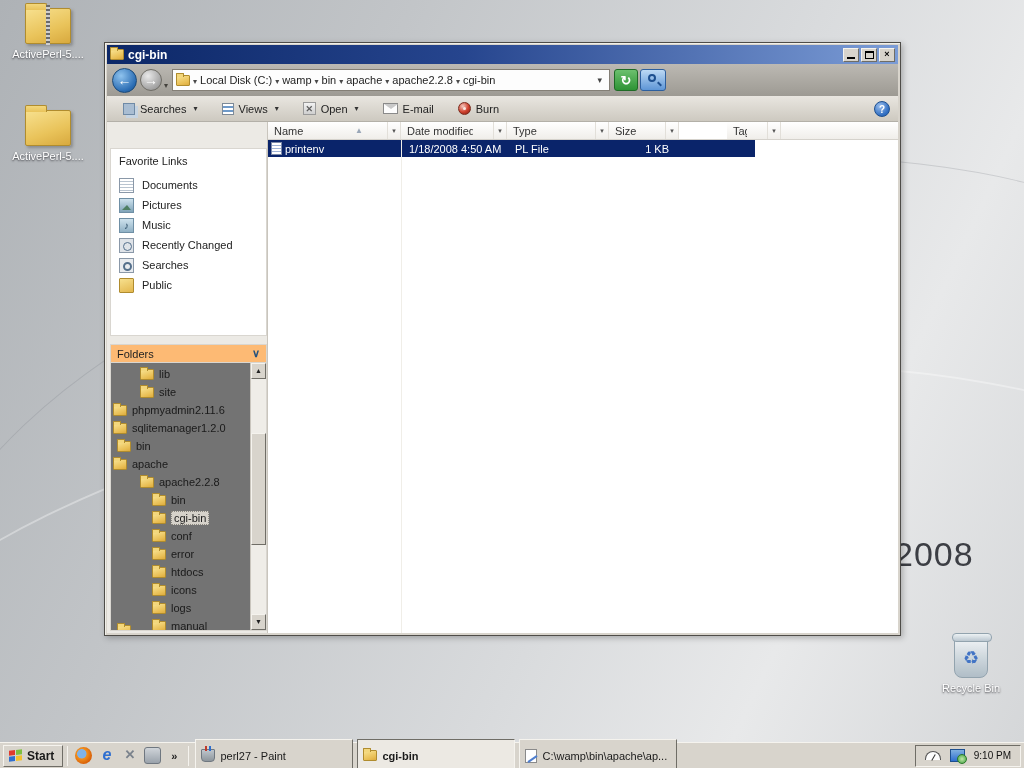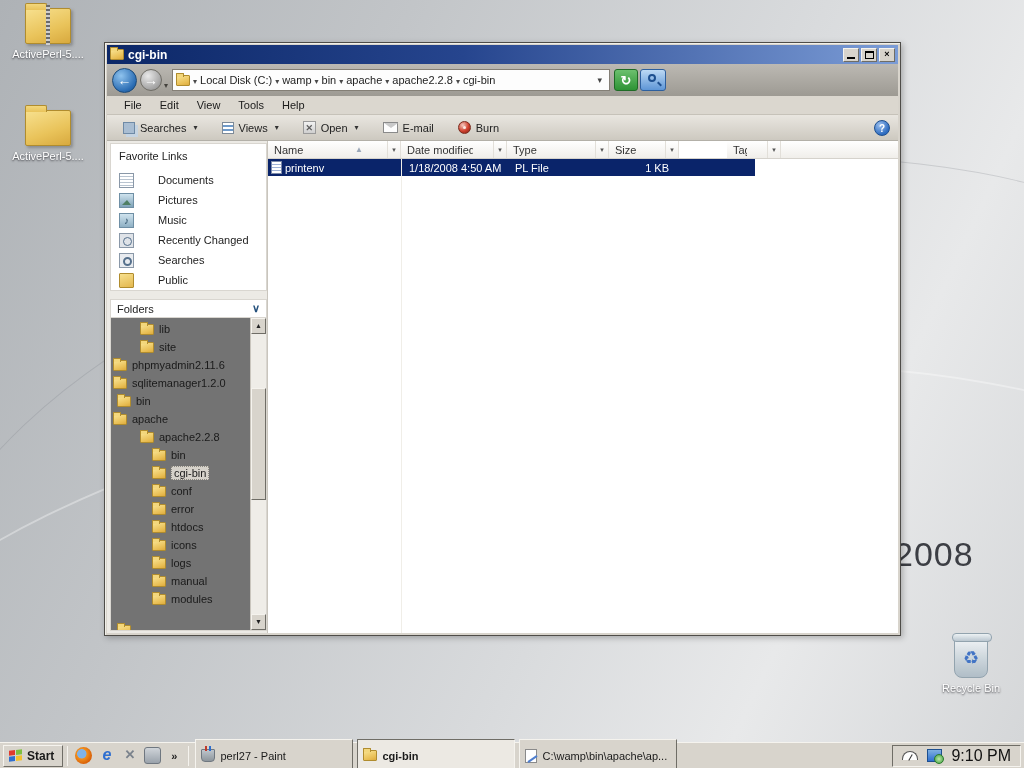--- a/index.html
+++ b/index.html
@@ -82,36 +82,36 @@
   .ic-email { width:15px; height:11px; background:#fdfdfd; border:1px solid #8a8a8a; position:relative; }
   .ic-email::before { content:""; position:absolute; left:0; top:0; border:6px solid transparent; border-top:5px solid #c9c9c9; border-left-width:7px; border-right-width:7px; }
   .ic-burn { width:13px; height:13px; border-radius:50%; background:radial-gradient(circle at 35% 30%,#f3c9bf,#cf3f2c 55%,#7c2218); border:1px solid #7a2a1c; position:relative; }
   .ic-burn::after { content:""; position:absolute; left:4px; top:4px; width:3px; height:3px; border-radius:50%; background:#fbe9e4; }
   .helpbtn { margin-left:auto; width:16px; height:16px; border-radius:50%; background:radial-gradient(circle at 35% 30%,#9cc0ee,#2e6cc0 70%);
              border:1px solid #1d4f8f; color:#fff; font-size:10px; font-weight:bold; text-align:center; line-height:15px; cursor:pointer; }
 
   
   .content { flex:1; display:flex; background:#eceae5; overflow:hidden; }
   .sidebar { width:160px; display:flex; flex-direction:column; padding:2px 0 2px 3px; }
-  .favpanel { background:#fff; border:1px solid #d9d6d0; height:148px; padding:6px 0 12px 8px; }
+  .favpanel { background:#fff; border:1px solid #d9d6d0; height:188px; padding:6px 0 12px 8px;margin-top:24px; }
   .favtitle { color:#222; margin-bottom:8px; }
-  .favitem { display:flex; align-items:center; gap:24px; height:20px; cursor:pointer; color:#222; }
+  .favitem { display:flex; align-items:center; gap:8px; height:20px; cursor:pointer; color:#222; }
   .fi { width:15px; height:15px; flex:0 0 15px; }
   .fi-doc { background:#fff; border:1px solid #8a98a8; box-shadow:inset 0 -9px 0 -2px transparent;
             background-image:repeating-linear-gradient(#fff 0 2px,#b9c4d0 2px 3px); }
   .fi-pic { background:linear-gradient(#cfe3ee,#7fa3b8); border:1px solid #6f8fa5; position:relative; }
   .fi-pic::after { content:""; position:absolute; left:2px; bottom:2px; border:4px solid transparent; border-bottom:5px solid #4f7f63; border-left-width:5px; }
   .fi-mus { background:linear-gradient(#cfe3ee,#8fb0c4); border:1px solid #6f8fa5; color:#2a4c66; font-size:10px; text-align:center; line-height:13px; }
   .fi-rec { background:#dfe3e8; border:1px solid #8a98a8; position:relative; }
   .fi-rec::after { content:""; position:absolute; left:3px; top:3px; width:7px; height:7px; border:1px solid #55708c; border-radius:50%; }
   .fi-sea { background:#e8ebef; border:1px solid #8a98a8; position:relative; }
   .fi-sea::after { content:""; position:absolute; left:3px; top:3px; width:5px; height:5px; border:2px solid #55708c; border-radius:50%; }
   .fi-pub { background:linear-gradient(160deg,#f7e08e,#e3b74e); border:1px solid #b08c2e; border-radius:1px; }
   .sbgap { height:8px; }
-  .foldersbar { background:#ffffff; border:1px solid #d9d6d0; height:19px; display:flex; align-items:center; padding:0 6px; cursor:pointer; }
+  .foldersbar { background:#fdba74; border:1px solid #d9d6d0; height:19px; display:flex; align-items:center; padding:0 6px; cursor:pointer; }
   .foldersbar .fl { flex:1; color:#222; }
   .foldersbar .chev { color:#26527d; font-weight:bold; font-size:11px; }
   .treepanel { background:#737373; border:1px solid #d9d6d0; border-top:none; flex:1; position:relative; overflow:hidden; }
   .treescroll { position:absolute; right:0; top:0; bottom:0; width:16px; background:#efede8; border-left:1px solid #c9c5bd; }
   .sbtn { position:absolute; left:0; width:15px; height:16px; background:#d8d4cc; border:1px solid; border-color:#f5f3ee #6f6d66 #6f6d66 #f5f3ee;
           font-size:7px; text-align:center; line-height:14px; color:#222; cursor:pointer; }
   .sbtn.up { top:0; } .sbtn.down { bottom:0; }
   .sthumb { position:absolute; left:0; top:70px; width:15px; height:112px; background:#d8d4cc; border:1px solid; border-color:#f5f3ee #6f6d66 #6f6d66 #f5f3ee; cursor:grab; }
   .tree { position:absolute; left:0; right:16px; top:2px; }
   .titem { display:flex; align-items:center; gap:5px; height:18px; cursor:pointer; white-space:nowrap; }
@@ -158,21 +158,21 @@
   .ti-paint { width:14px; height:13px; background:linear-gradient(#bfc6cc,#8d959c); border:1px solid #6f7780; border-radius:1px 1px 4px 4px; position:relative; flex:0 0 14px; }
   .ti-paint::before { content:""; position:absolute; left:3px; top:-4px; width:2px; height:5px; background:#c0392b; }
   .ti-paint::after  { content:""; position:absolute; left:7px; top:-4px; width:2px; height:5px; background:#2e6fd0; }
   .ti-note { width:12px; height:14px; background:#fff; border:1px solid #8a8a8a; position:relative; flex:0 0 12px; }
   .ti-note::after { content:""; position:absolute; left:1px; top:8px; width:11px; height:2px; background:#4f7fd0; transform:rotate(-35deg); }
   .tray { margin-left:auto; height:22px; display:flex; align-items:center; gap:9px; padding:0 9px; border:1px solid; border-color:#6f6d66 #f5f3ee #f5f3ee #6f6d66; }
   .tr-gauge { width:16px; height:9px; background:#fdfdfd; border:1px solid #555; border-radius:9px 9px 0 0; border-bottom:none; position:relative; cursor:pointer; }
   .tr-gauge::after { content:""; position:absolute; left:7px; top:2px; width:1px; height:7px; background:#333; transform:rotate(30deg); }
   .tr-net { width:15px; height:13px; background:linear-gradient(#7fb0e0,#2f6fd0); border:1px solid #1d4f8f; position:relative; cursor:pointer; }
   .tr-net::after { content:""; position:absolute; right:-3px; bottom:-3px; width:8px; height:8px; border-radius:50%; background:radial-gradient(#bfe8a8,#3f9f3f); border:1px solid #2a7a2a; }
-  .clock { font-size:16px; color:#111; cursor:pointer; }
+  .clock { font-size:10px; color:#111; cursor:pointer; }
 </style>
 </head>
 <body>
 
 <div class="swoosh1"></div>
 <div class="swoosh2"></div>
 <div class="year-line"></div>
 <div class="year-dot"></div>
 <div class="year-text">2008</div>
 
@@ -233,27 +233,20 @@
       <span class="histdrop">▾</span>
     </div>
     <span class="refreshbtn">
         <span>↻</span>
       </span>
     <span class="searchbtn">
         <span class="mag"></span>
       </span>
   </div>
 
-  <div class="menubar">
-    <span class="mi">File</span>
-    <span class="mi">Edit</span>
-    <span class="mi">View</span>
-    <span class="mi">Tools</span>
-    <span class="mi">Help</span>
-  </div>
 
   <div class="toolbar">
     <span class="tbtn">
       <span class="ic-organize"></span>
       <span>Searches</span>
       <span class="dd">▾</span>
     </span>
     <span class="tbtn">
       <span class="ic-views"></span>
       <span>Views</span>

